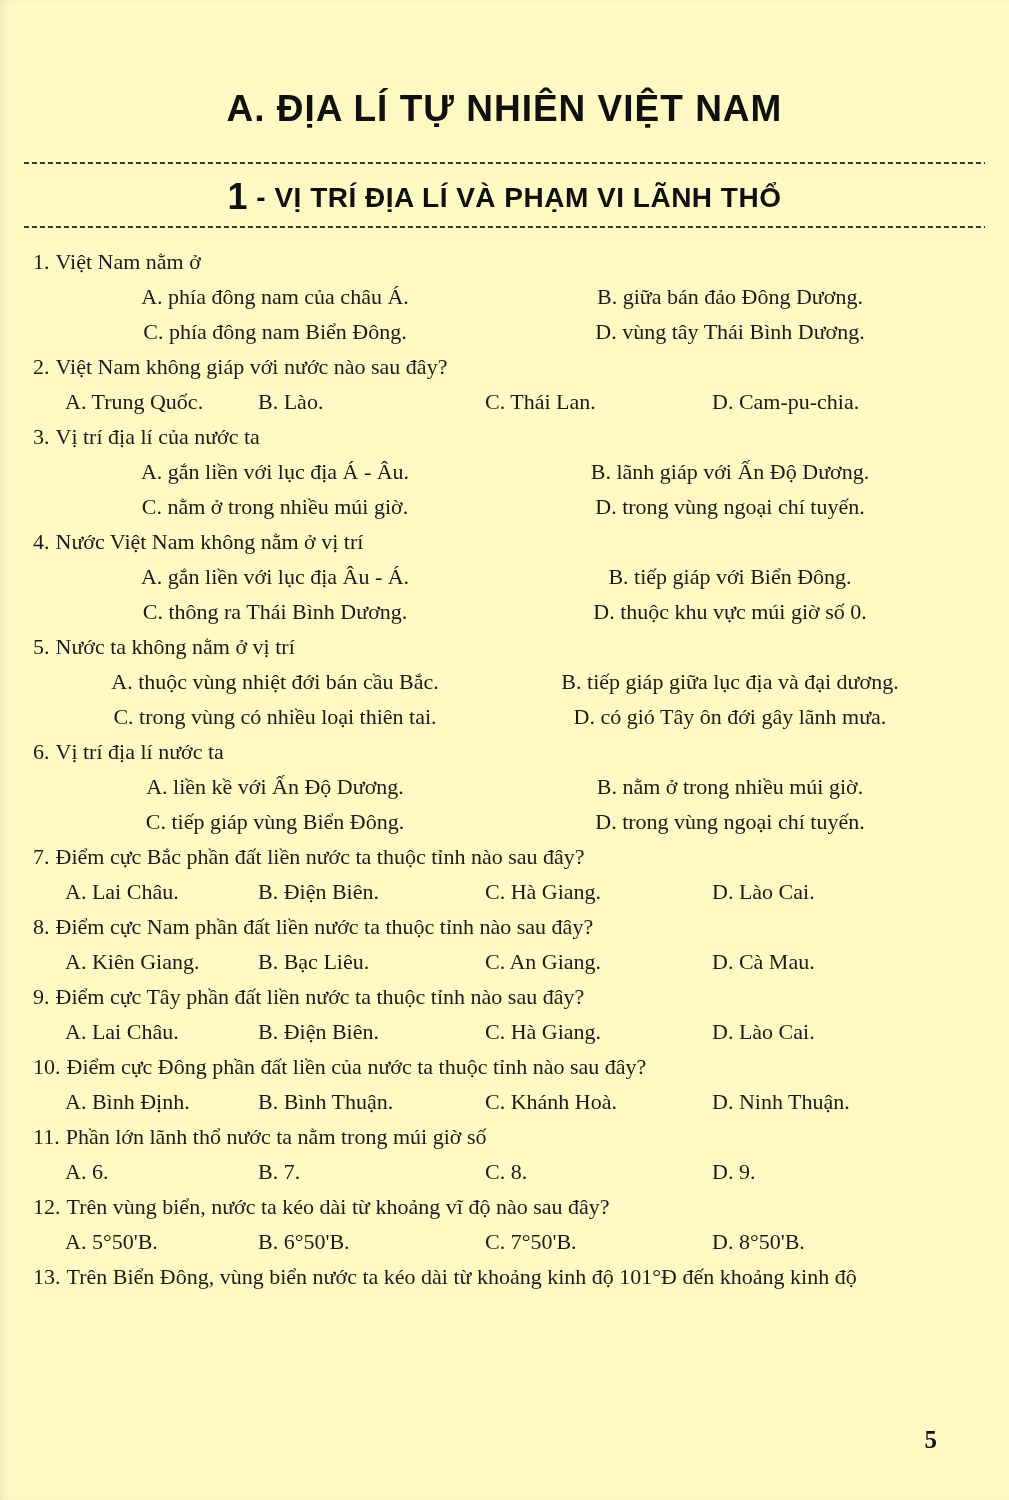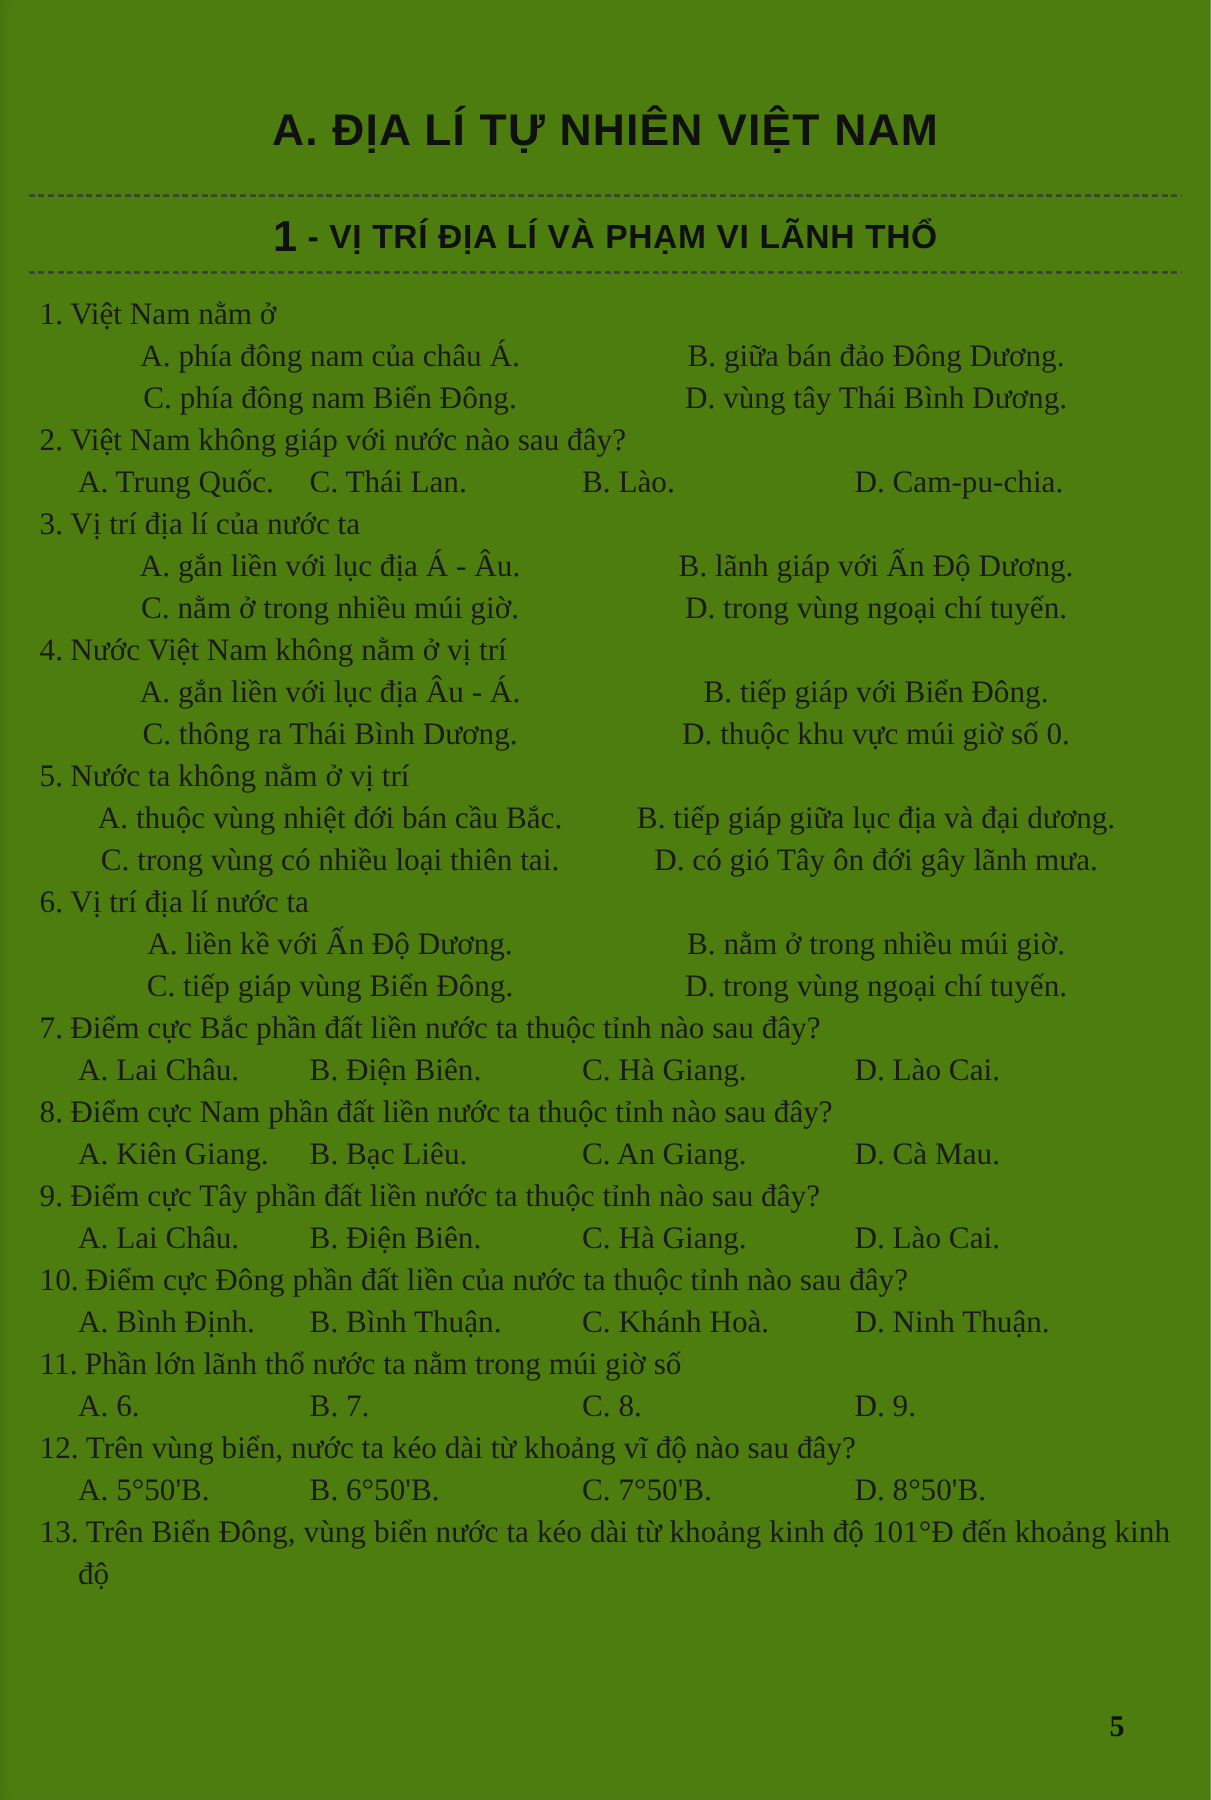--- a/index.html
+++ b/index.html
@@ -5,21 +5,21 @@
   html, body { margin: 0; padding: 0; }
   body {
     background: #e8e8e6;
     font-family: "Liberation Serif", "DejaVu Serif", serif;
   }
   .page {
     position: relative;
     width: 1009px;
     height: 1500px;
     margin: 0 auto;
-    background: #4d7c0f;
+    background: #fef9c3;
     color: #1b1b1b;
     overflow: hidden;
     box-shadow: inset 6px 0 14px -10px rgba(0,0,0,.25);
   }
   .title {
     margin: 88px 0 0 0;
     text-align: center;
     font-family: "Liberation Sans", "DejaVu Sans", sans-serif;
     font-weight: 700;
     font-size: 37px;
@@ -38,21 +38,21 @@
     text-align: center;
     font-family: "Liberation Sans", "DejaVu Sans", sans-serif;
     font-weight: 700;
     font-size: 28px;
     letter-spacing: .5px;
     color: #101010;
   }
   .section-num { font-size: 36px; vertical-align: -2px; }
   .questions {
     padding: 16px 34px 0 33px;
-    font-size: 26px;
+    font-size: 22px;
     line-height: 35px;
   }
   .stem {
     padding-left: 32px;
     text-indent: -32px;
   }
   .stem.justify { text-align: justify; }
   .qnum { margin-right: 6px; }
   .bold { font-weight: 400; }
   .options { display: grid; padding-left: 32px; }
@@ -85,22 +85,22 @@
           <div class="option">A. phía đông nam của châu Á.</div>
           <div class="option">B. giữa bán đảo Đông Dương.</div>
           <div class="option">C. phía đông nam Biển Đông.</div>
           <div class="option">D. vùng tây Thái Bình Dương.</div>
         </div>
       </div>
       <div class="question">
         <div class="stem"><span class="qnum">2.</span><span>Việt Nam </span><span class="bold">không</span><span> giáp với nước nào sau đây?</span></div>
         <div class="options row4">
           <div class="option">A. Trung Quốc.</div>
+          <div class="option">B. Lào.</div>
           <div class="option">C. Thái Lan.</div>
-          <div class="option">B. Lào.</div>
           <div class="option">D. Cam-pu-chia.</div>
         </div>
       </div>
       <div class="question">
         <div class="stem"><span class="qnum">3.</span><span>Vị trí địa lí của nước ta</span></div>
         <div class="options pairs">
           <div class="option">A. gắn liền với lục địa Á - Âu.</div>
           <div class="option">B. lãnh giáp với Ấn Độ Dương.</div>
           <div class="option">C. nằm ở trong nhiều múi giờ.</div>
           <div class="option">D. trong vùng ngoại chí tuyến.</div>

